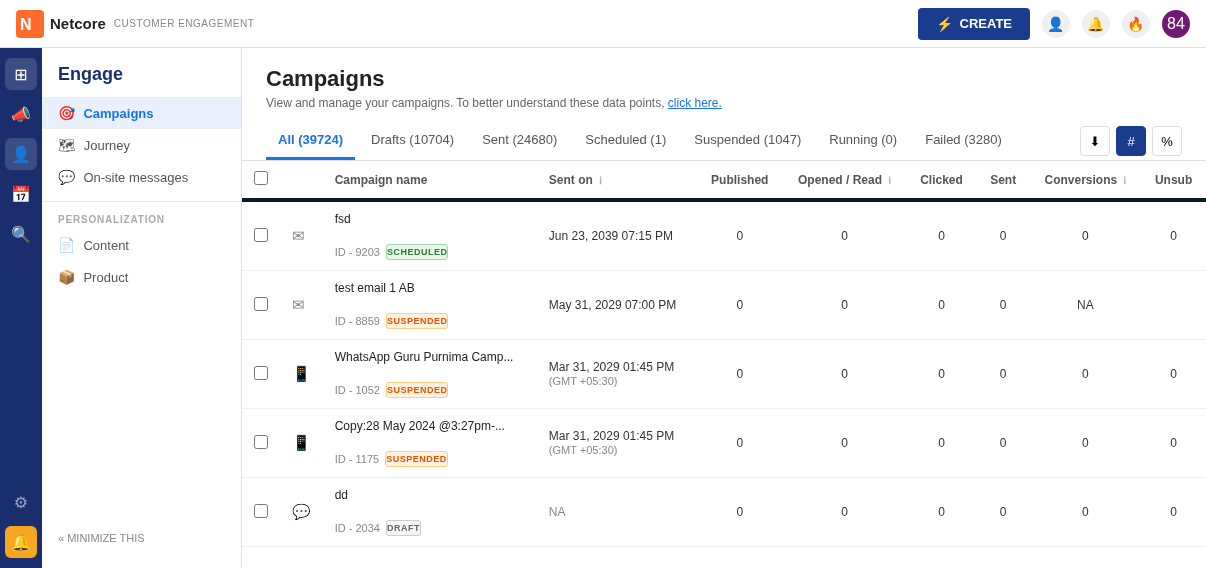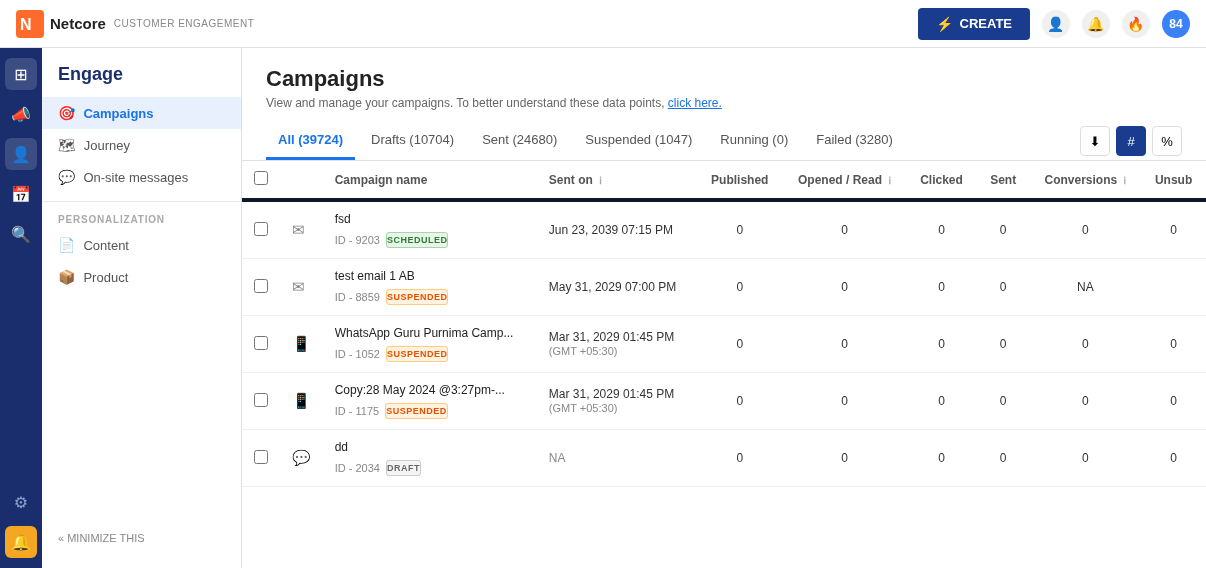--- a/index.html
+++ b/index.html
@@ -16,21 +16,21 @@
     .customer-engagement { font-size: 10px; color: #888; margin-left: 8px; letter-spacing: 0.5px; text-transform: uppercase; }
     .topnav-right { margin-left: auto; display: flex; align-items: center; gap: 12px; }
     .create-btn {
       background: #1a3c8f; color: #fff; border: none; border-radius: 4px;
       padding: 8px 18px; font-size: 13px; font-weight: 600; cursor: pointer;
       display: flex; align-items: center; gap: 6px;
     }
     .create-btn .bolt { font-size: 14px; color: #ffd700; }
     .nav-icon { width: 28px; height: 28px; border-radius: 50%; background: #f0f0f0; display: flex; align-items: center; justify-content: center; cursor: pointer; font-size: 14px; }
     .nav-icon.fire { color: #ff6b2b; }
-    .nav-icon.avatar { background: #3b82f6; color: #fff; font-weight: 700; font-size: 12px; }
+    .nav-icon.avatar { background: #701a75; color: #fff; font-weight: 400; font-size: 16px; }
 
     
     .main-layout { display: flex; flex: 1; overflow: hidden; }
 
     
     .icon-bar {
       width: 42px; background: #1a2e6e; display: flex; flex-direction: column;
       align-items: center; padding: 10px 0; gap: 8px; flex-shrink: 0;
     }
     .icon-bar-item {
@@ -81,21 +81,21 @@
     .tab-icon-btn.active { background: #1a3c8f; color: #fff; border-color: #1a3c8f; }
 
     
     .table-wrap { overflow: auto; flex: 1; }
     table { width: 100%; border-collapse: collapse; }
     thead tr { border-bottom: 4px solid #0f172a; }
     thead th { padding: 10px 12px; text-align: left; font-size: 12px; font-weight: 600; color: #555; white-space: nowrap; }
     tbody tr { border-bottom: 1px solid #f0f0f0; }
     tbody td { padding: 10px 12px; font-size: 12px; color: #333; vertical-align: middle; }
     .campaign-name { font-weight: 500; color: #222; }
-    .campaign-meta { font-size: 11px; color: #888; margin-top: 6px; display: flex; align-items: center; gap: 6px; }
+    .campaign-meta { font-size: 11px; color: #888; margin-top: 18px; display: flex; align-items: center; gap: 6px; }
     .badge {
       font-size: 9px; font-weight: 700; padding: 2px 0; border-radius: 3px;
       text-transform: uppercase; letter-spacing: 0.5px;
     }
     .badge-scheduled { background: #e8f5e9; color: #2e7d32; border: 1px solid #a5d6a7; }
     .badge-suspended { background: #fff3e0; color: #e65100; border: 1px solid #ffcc80; }
     .badge-draft { background: #f5f5f5; color: #666; border: 1px solid #ccc; }
     .cb { width: 14px; height: 14px; cursor: pointer; }
     .channel-icon { font-size: 15px; color: #888; }
     .info-icon { font-size: 10px; color: #aaa; cursor: pointer; margin-left: 3px; }
@@ -171,20 +171,21 @@
       <div class="page-title">Campaigns</div>
       <div class="page-subtitle">
         <span>View and manage your campaigns. To better understand these data points,</span>
         <a href="#">click here.</a>
       </div>
     </div>
     <div class="tabs">
       <div class="tab active">All (39724)</div>
       <div class="tab">Drafts (10704)</div>
       <div class="tab">Sent (24680)</div>
+      <div class="tab">Scheduled (1)</div>
       <div class="tab">Suspended (1047)</div>
       <div class="tab">Running (0)</div>
       <div class="tab">Failed (3280)</div>
       <div class="tabs-right">
         <div class="tab-icon-btn">⬇</div>
         <div class="tab-icon-btn active">#</div>
         <div class="tab-icon-btn">%</div>
       </div>
     </div>
     <div class="table-wrap">

